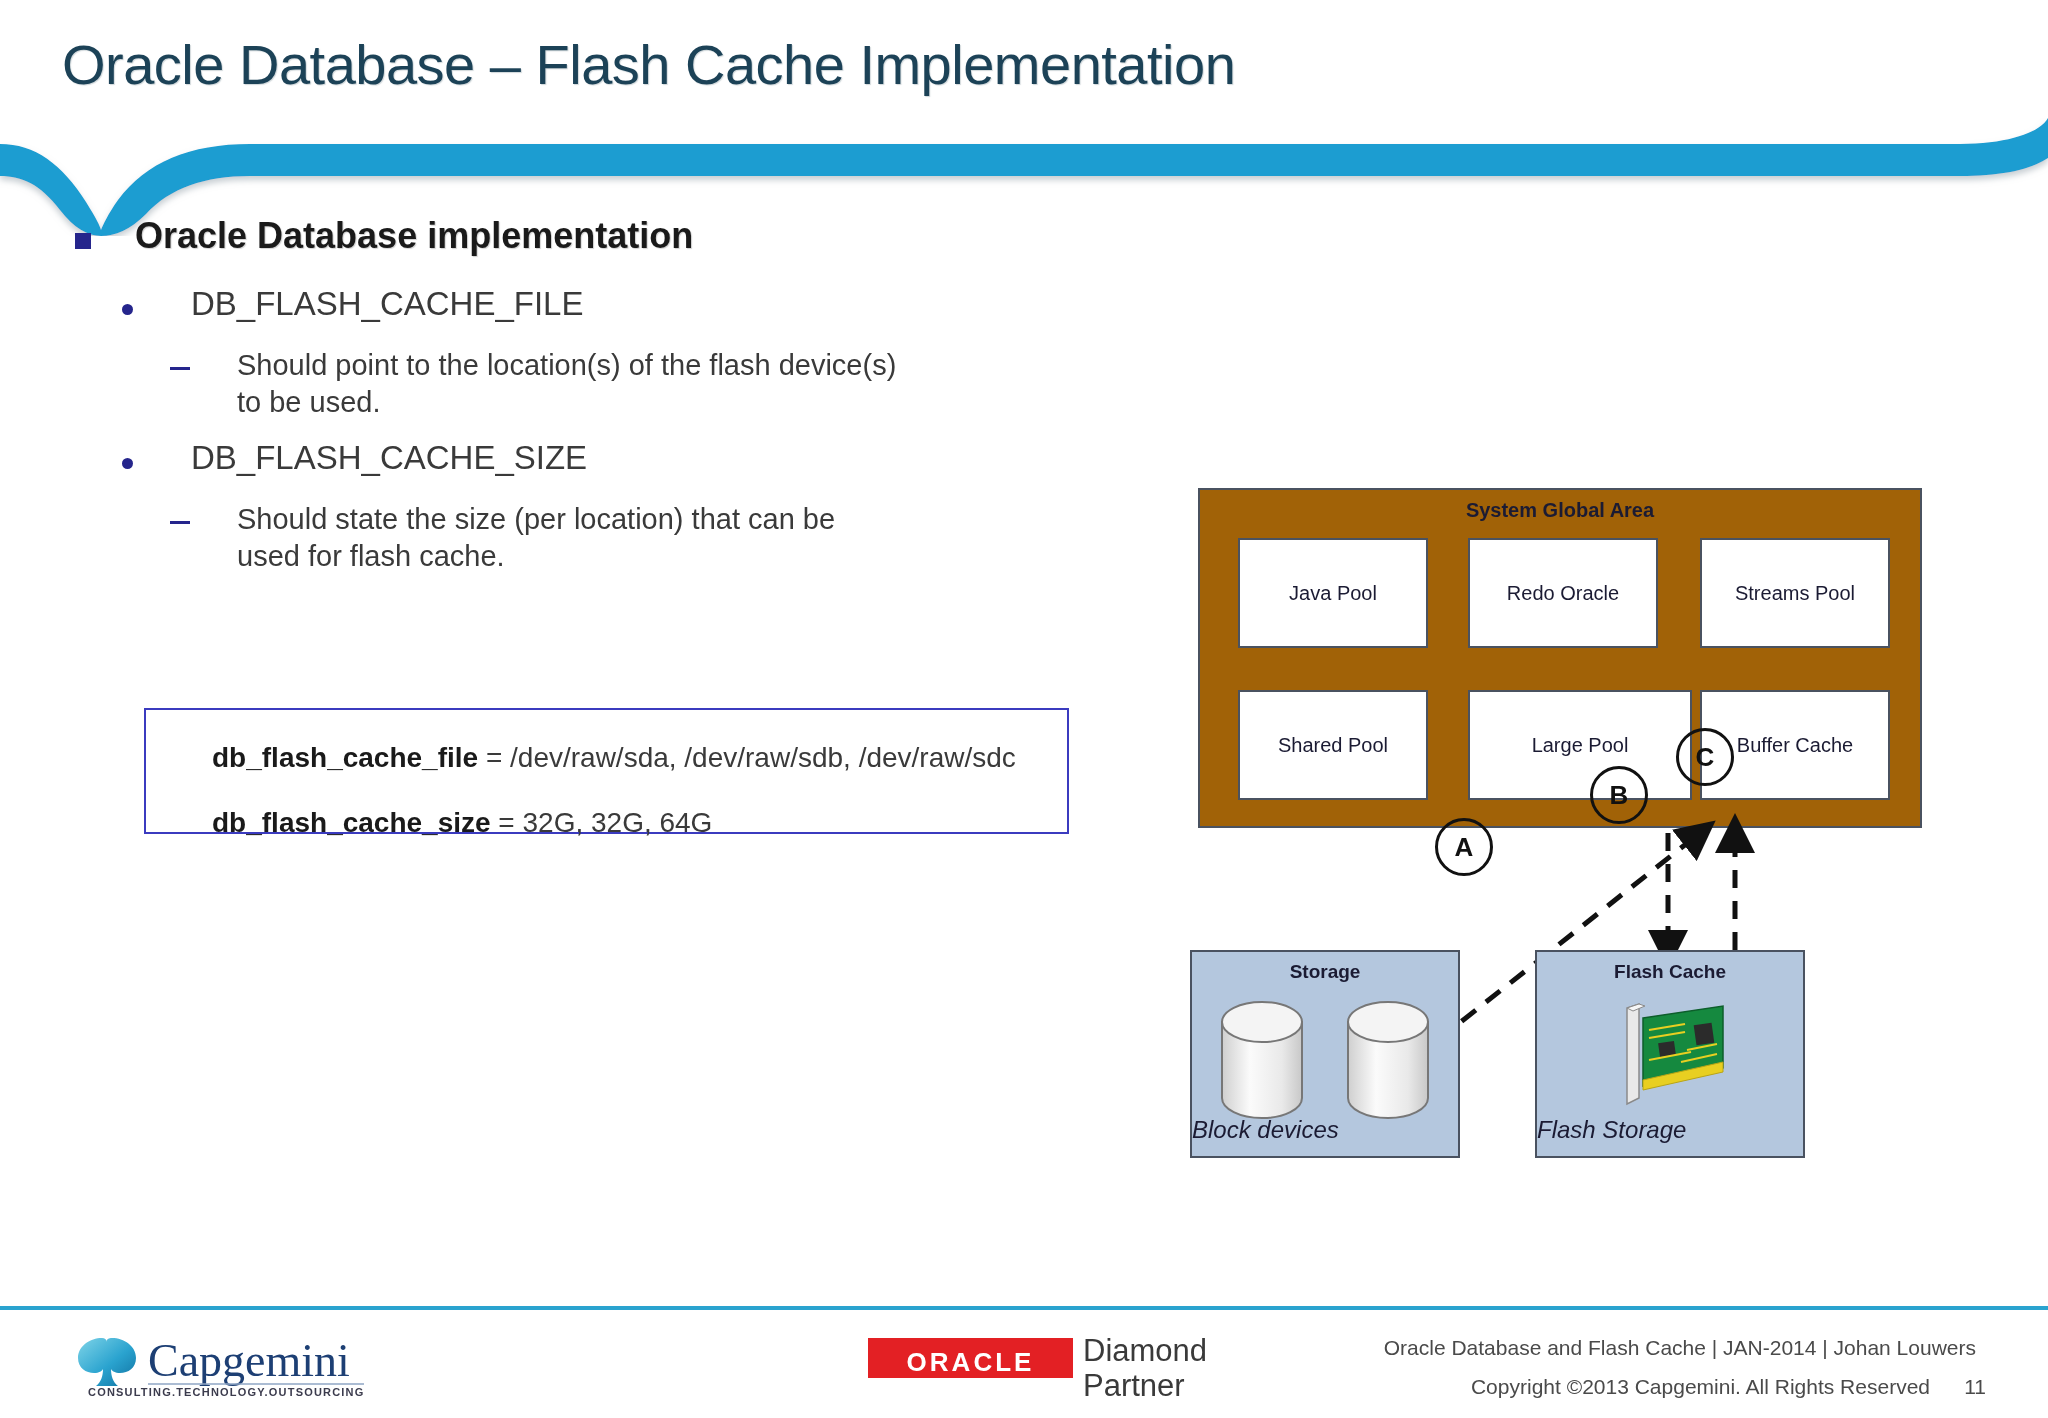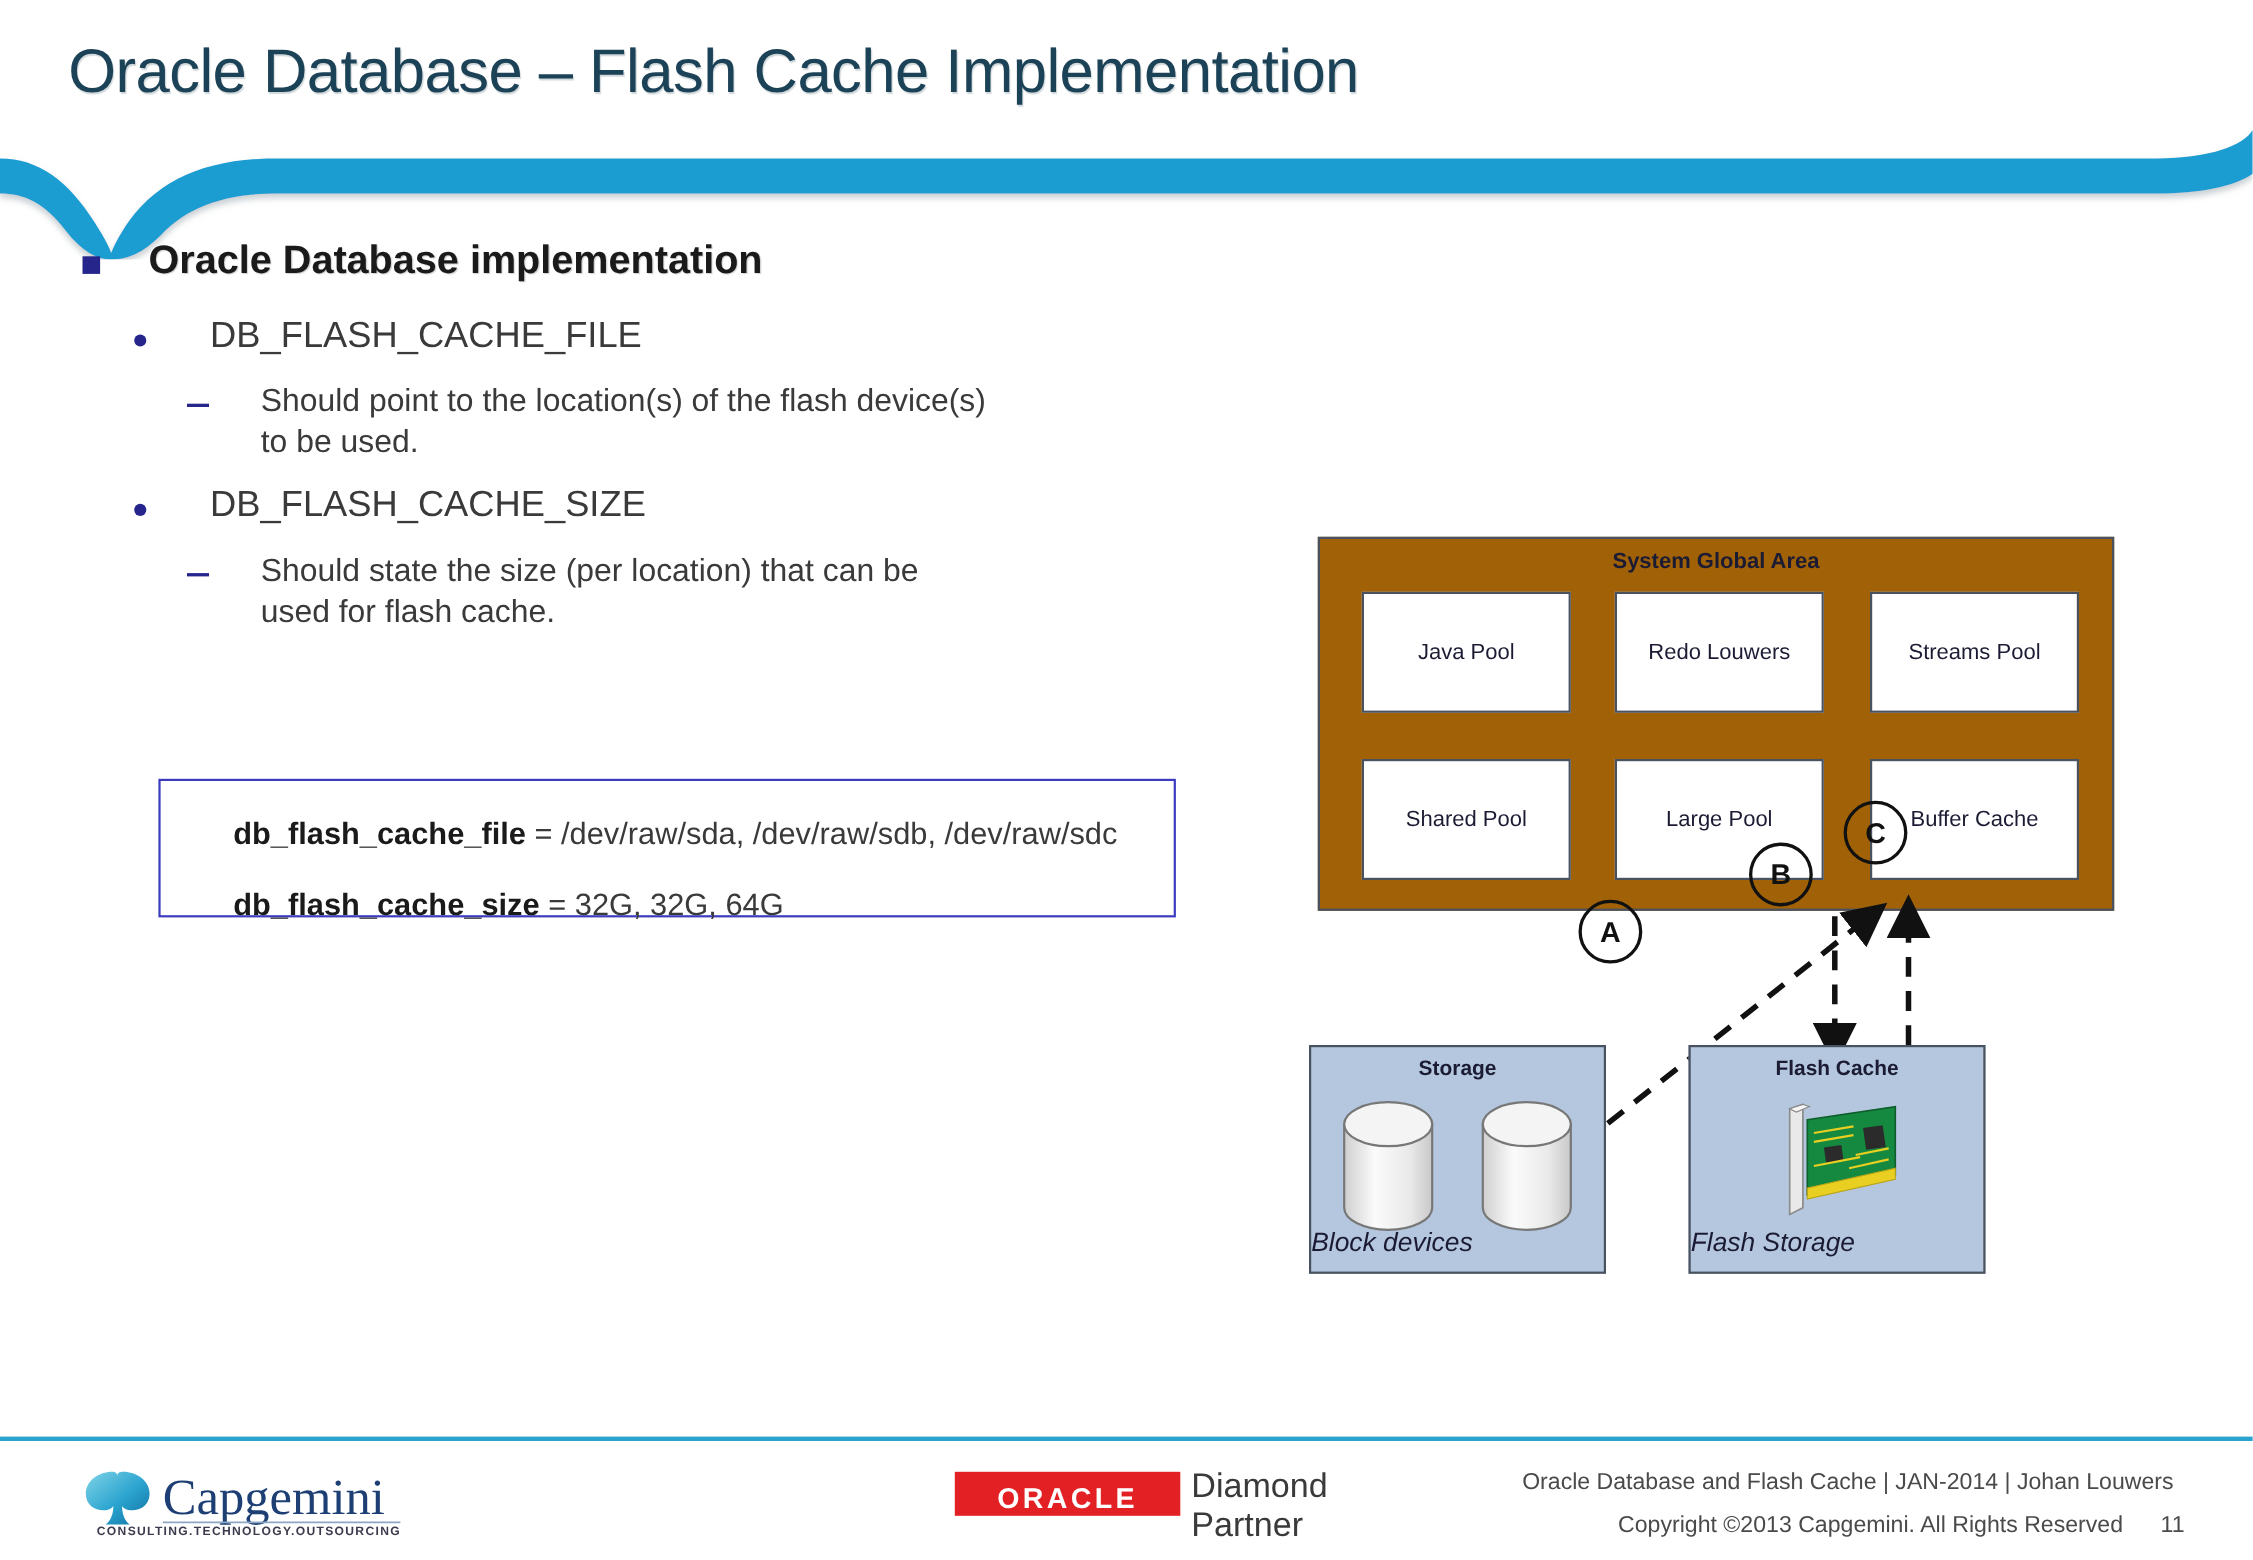--- a/index.html
+++ b/index.html
@@ -72,21 +72,21 @@
   }
   .cell{
     position:absolute;background:#ffffff;border:2px solid #4a5260;
     box-sizing:border-box;display:flex;align-items:center;justify-content:center;
     font-size:20px;color:#1b1b33;
   }
   .c0{left:38px;top:48px;width:190px;height:110px;}
   .c1{left:268px;top:48px;width:190px;height:110px;}
   .c2{left:500px;top:48px;width:190px;height:110px;}
   .c3{left:38px;top:200px;width:190px;height:110px;}
-  .c4{left:268px;top:200px;width:190px;height:110px;}
+  .c4{left:268px;top:200px;width:224px;height:110px;}
   .c5{left:500px;top:200px;width:190px;height:110px;}
 
   .panel{
     position:absolute;background:#b4c7de;border:2px solid #4a5260;box-sizing:border-box;
   }
   .storage{left:0px;top:462px;width:270px;height:208px;}
   .flashc{left:345px;top:462px;width:270px;height:208px;}
   .panel-title{
     position:absolute;left:0;top:9px;width:100%;text-align:center;
     font-size:19px;font-weight:bold;color:#1b1b33;
@@ -193,21 +193,21 @@
     <div class="line l2">
       <b>db_flash_cache_size</b><span> = 32G, 32G, 64G</span>
     </div>
   </div>
 
   <div class="diagram">
 
     <div class="sga">
       <div class="sga-title">System Global Area</div>
       <div class="cell c0">Java Pool</div>
-      <div class="cell c1">Redo Louwers</div>
+      <div class="cell c1">Redo Oracle</div>
       <div class="cell c2">Streams Pool</div>
       <div class="cell c3">Shared Pool</div>
       <div class="cell c4">Large Pool</div>
       <div class="cell c5">Buffer Cache</div>
     </div>
 
     <svg style="position:absolute;left:0;top:0;width:740px;height:690px;overflow:visible;" viewBox="0 0 740 690">
       <defs>
         <marker id="ah" markerWidth="8" markerHeight="8" refX="4" refY="4" orient="auto">
           <path d="M0,0 L8,4 L0,8 Z" fill="#111"></path>

